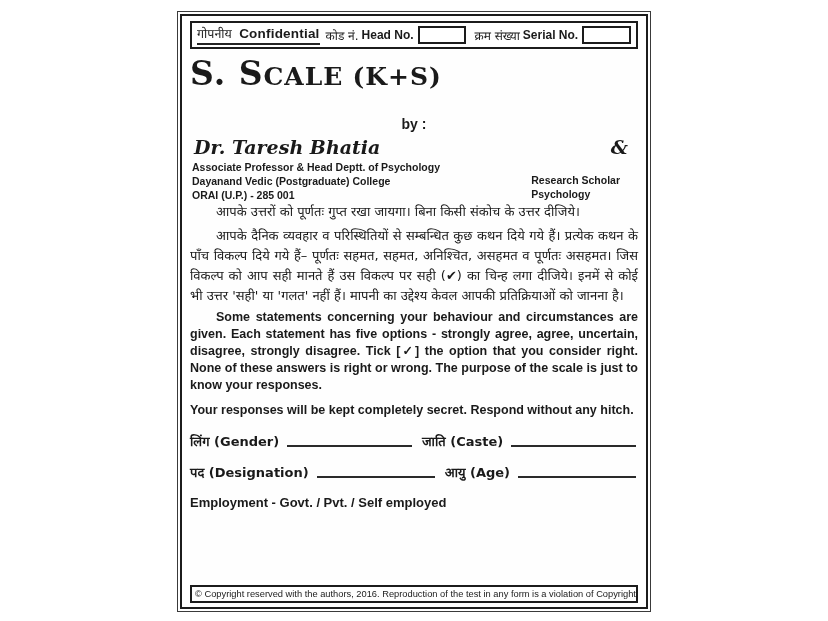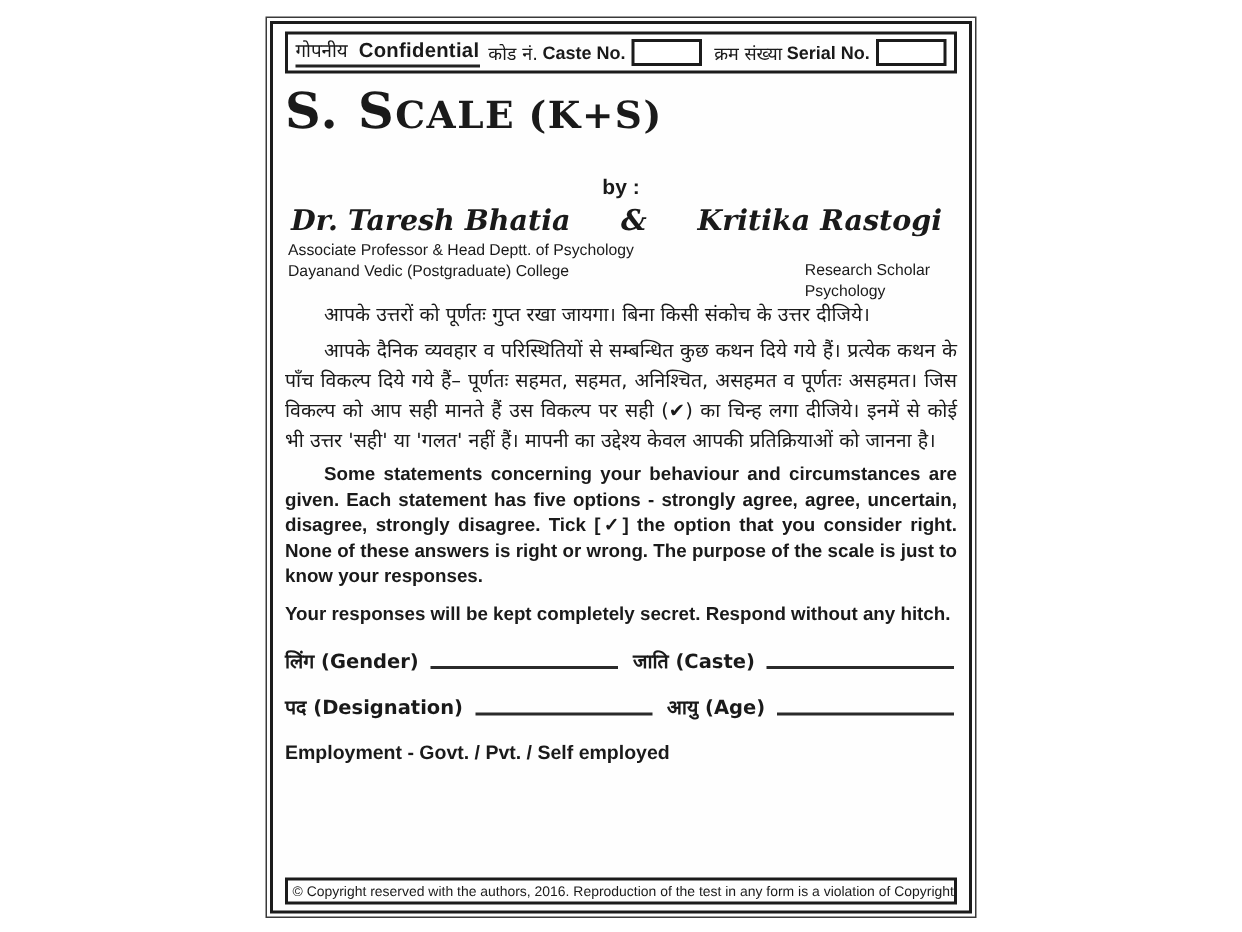--- a/index.html
+++ b/index.html
@@ -33,21 +33,21 @@
   .title{ text-align:left; font-family:"DejaVu Serif", serif; font-weight:bold; line-height:34px; letter-spacing:1px; }
   .title .t1{ font-size:33px; }
   .title .t2{ font-size:25px; }
   .title .t3{ font-size:25px; margin-left:9px; }
   .by-line{ text-align:center; font-weight:bold; font-size:14px; margin-top:19px; }
 
   
   .authors-row{ display:flex; justify-content:space-between; align-items:baseline; padding:0 10px 0 4px; margin-top:4px;
     font-family:"DejaVu Serif", serif; font-style:italic; font-weight:bold; font-size:19px; }
   .creds-row{ display:flex; justify-content:space-between; margin-top:2px; padding:0 2px; }
-  .creds-left div, .creds-right div{ font-size:10.5px; font-weight:normal; line-height:14px; }
+  .creds-left div, .creds-right div{ font-size:10.5px; font-weight:bold; line-height:14px; }
   .creds-right{ text-align:left; padding-right:16px;margin-top:13px; }
 
   
   .instr-heading{ text-align:center; font-weight:bold; font-size:17px; margin-top:3px; }
   .instr-heading .hi{ font-size:17px; }
   .para-hi{ font-size:13px; line-height:20px; text-align:justify; margin-top:4px; }
   .para-hi.p1{ text-indent:26px; }
   .para-hi.p2{ text-indent:26px; margin-top:0; }
   .para-en{ font-size:12.5px; font-weight:bold; line-height:17px; text-align:justify; text-indent:26px; margin-top:3px; }
   .secrecy{ font-size:12.5px; font-weight:bold; margin:9px 0 2px 0; }
@@ -87,41 +87,41 @@
 
 <div class="scan-page">
   <div class="page-inner">
 
     <div class="header-box">
       <span class="conf-wrap">
         <span class="conf-hi hi">गोपनीय</span>
         <span class="conf-en">Confidential</span>
       </span>
       <span class="lbl-hi hi">कोड नं.</span>
-      <span class="lbl-en">Caste No.</span>
+      <span class="lbl-en">Head No.</span>
       <span class="blank-box"></span>
       <span class="lbl-hi hi">क्रम संख्या</span>
       <span class="lbl-en">Serial No.</span>
       <span class="blank-box"></span>
     </div>
 
     <div class="title">
       <span class="t1">S. S</span><span class="t2">CALE</span><span class="t3">(K+S)</span>
     </div>
     <div class="by-line">by :</div>
 
     <div class="authors-row">
       <span>Dr. Taresh Bhatia</span>
       <span>&amp;</span>
-      <span>Kritika Rastogi</span>
     </div>
     <div class="creds-row">
       <div class="creds-left">
         <div>Associate Professor &amp; Head Deptt. of Psychology</div>
         <div>Dayanand Vedic (Postgraduate) College</div>
+        <div>ORAI (U.P.) - 285 001</div>
       </div>
       <div class="creds-right">
         <div>Research Scholar</div>
         <div>Psychology</div>
       </div>
     </div>
 
     <div class="para-hi p2 hi">आपके उत्तरों को पूर्णतः गुप्त रखा जायगा। बिना किसी संकोच के उत्तर दीजिये।</div>
     <div class="para-hi p1 hi">आपके दैनिक व्यवहार व परिस्थितियों से सम्बन्धित कुछ कथन दिये गये हैं। प्रत्येक कथन के पाँच विकल्प दिये गये हैं– पूर्णतः सहमत, सहमत, अनिश्चित, असहमत व पूर्णतः असहमत। जिस विकल्प को आप सही मानते हैं उस विकल्प पर सही (✔) का चिन्ह लगा दीजिये। इनमें से कोई भी उत्तर 'सही' या 'गलत' नहीं हैं। मापनी का उद्देश्य केवल आपकी प्रतिक्रियाओं को जानना है।</div>
     <div class="para-en">Some statements concerning your behaviour and circumstances are given. Each statement has five options - strongly agree, agree, uncertain, disagree, strongly disagree. Tick [✓] the option that you consider right. None of these answers is right or wrong. The purpose of the scale is just to know your responses.</div>

